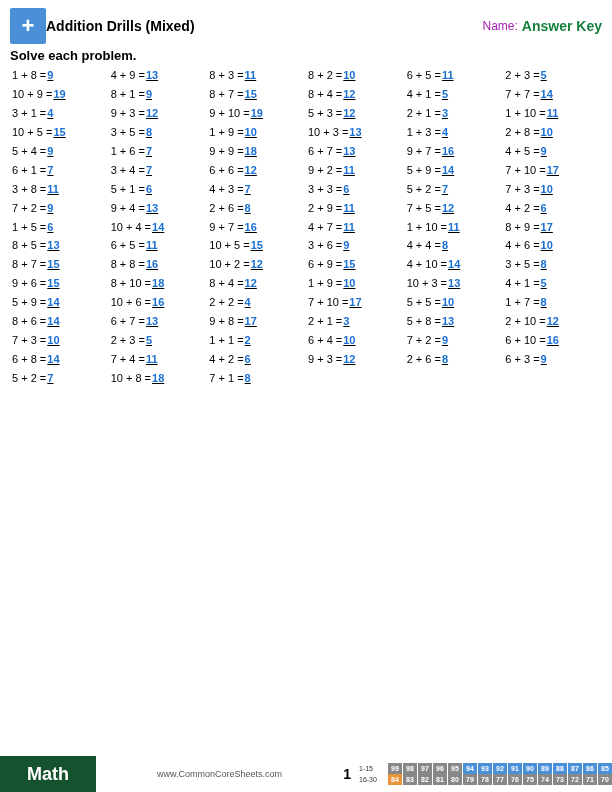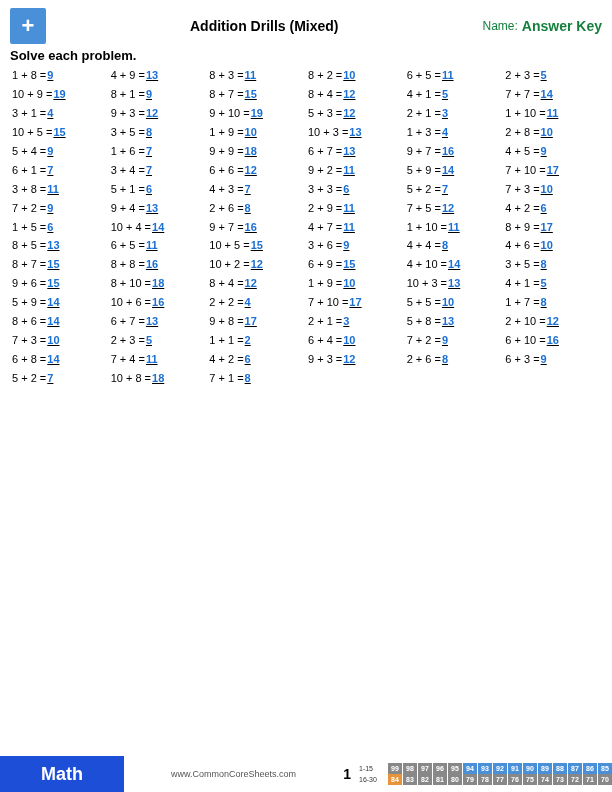--- a/index.html
+++ b/index.html
@@ -32,31 +32,30 @@
       align-items: center;
       justify-content: center;
       color: white;
       font-size: 22px;
       font-weight: bold;
       border-radius: 2px;
     }
     .header-title {
       font-size: 14px;
       font-weight: bold;
-      text-align: center;
       flex: 1;
     }
     .header-name {
       font-size: 12px;
       display: flex;
       align-items: center;
       gap: 4px;
     }
     .header-name span.label {
-      color: #15803d;
+      color: #a21caf;
     }
     .header-name span.answer {
       color: #15803d;
       font-weight: bold;
       font-size: 14px;
     }
     .solve-line {
       font-weight: bold;
       font-size: 13px;
       margin-bottom: 4px;
@@ -90,25 +89,25 @@
     .footer {
       position: absolute;
       bottom: 0;
       left: 0;
       right: 0;
       height: 36px;
       display: flex;
       align-items: center;
     }
     .footer-math {
-      background: #1d4ed8;
+      background: #14532d;
       color: white;
       font-size: 18px;
       font-weight: bold;
-      width: 124px;
+      width: 96px;
       height: 100%;
       display: flex;
       align-items: center;
       justify-content: center;
     }
     .footer-url {
       font-size: 9px;
       color: #555;
       margin-left: 8px;
       flex: 1;

